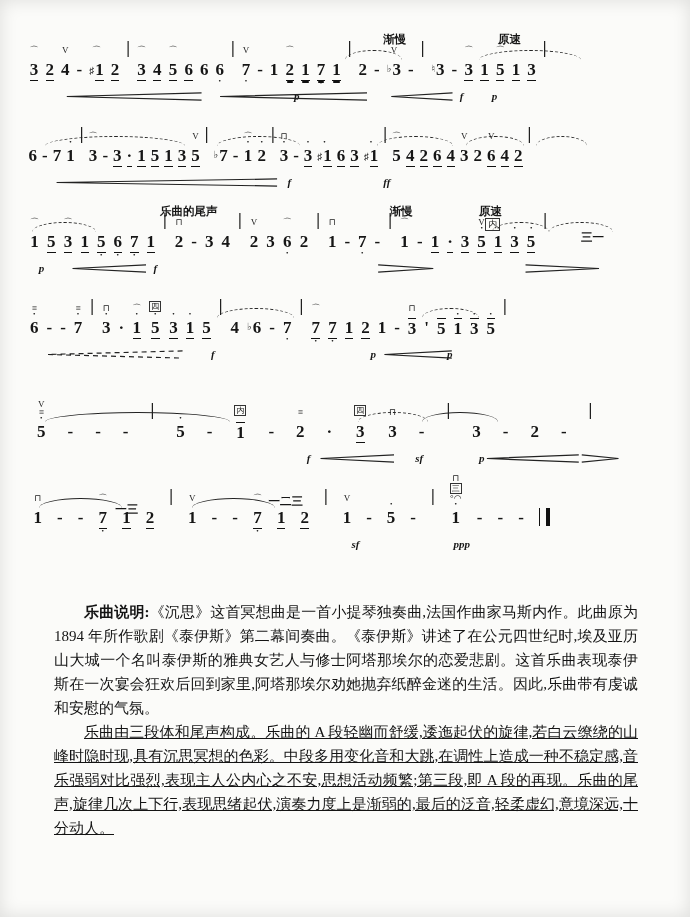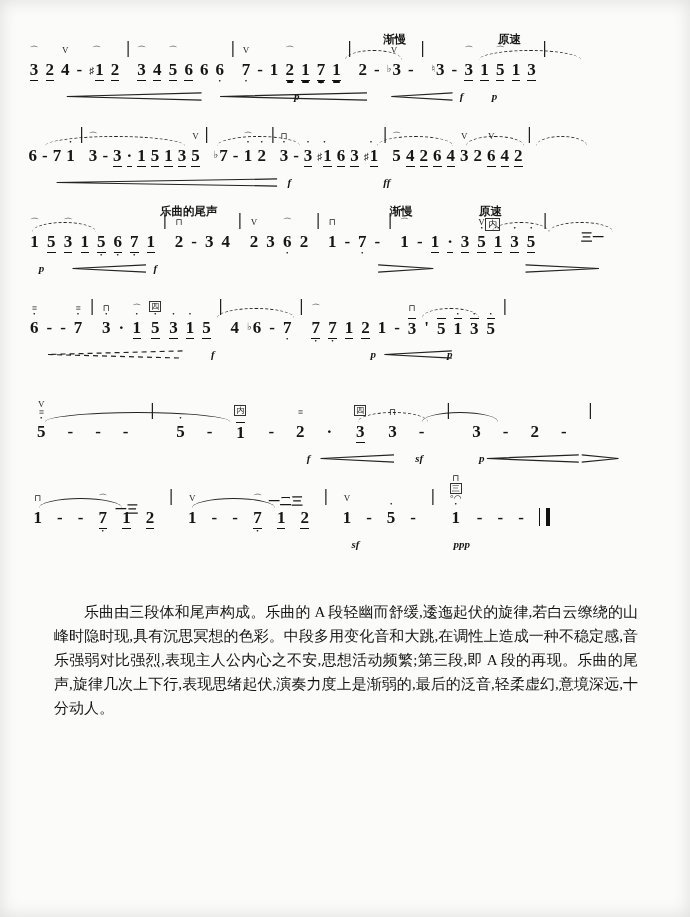--- a/index.html
+++ b/index.html
@@ -39,21 +39,21 @@
   .arc{position:absolute;top:12px;height:9px;border-top:1.5px solid #222;border-radius:50%/100% 100% 0 0;}
   .arc.dashed{border-top-style:dashed;border-top-width:1.3px;}
   .ann{position:absolute;top:-6px;font-size:11.5px;font-weight:bold;font-family:Liberation Serif, serif;white-space:nowrap;}
   .ann.boxed{border:1px solid #333;font-size:9px;font-weight:normal;padding:0 2px;line-height:11px;}
   .dyn{position:absolute;top:52px;font-style:italic;font-weight:bold;font-size:11px;font-family:"Liberation Serif",serif;}
   .hp{position:absolute;top:54px;height:9px;}
   .hp svg{display:block;width:100%;height:100%;}
   .text{padding:28px 52px 0 54px;}
   .text p{margin:0;font-size:15px;line-height:24px;text-align:justify;text-indent:2em;
     font-family:"Liberation Serif",serif;color:#141414;}
-  .text p+p{margin-top:0;}
+  .text p+p{margin-top:0;text-decoration:underline;}
   .text b{font-weight:bold;}
 </style>
 </head>
 <body>
 
 <div class="page">
   <div class="music">
     <div class="mline l1">
         <div class="arc dashed" style="left: 50%; width: 9%;"></div>
         <div class="arc dashed" style="left: 71%; width: 16%;"></div>
@@ -1553,15 +1553,16 @@
             <span class="dots"></span>
           </span>
           <span class="bar final"></span>
         </div>
         <div class="dyn" style="left: 51%;">sf</div>
         <div class="dyn" style="left: 67%; font-style: italic;">ppp</div>
       </div>
   </div>
 
   <div class="text">
+    <p><b>乐曲说明:</b><span>《沉思》这首冥想曲是一首小提琴独奏曲,法国作曲家马斯内作。此曲原为 1894 年所作歌剧《泰伊斯》第二幕间奏曲。《泰伊斯》讲述了在公元四世纪时,埃及亚历山大城一个名叫泰伊斯的雅典女艺人与修士阿塔那埃尔的恋爱悲剧。这首乐曲表现泰伊斯在一次宴会狂欢后回到家里,阿塔那埃尔劝她抛弃纸醉金迷的生活。因此,乐曲带有虔诚和安慰的气氛。</span></p>
     <p>乐曲由三段体和尾声构成。乐曲的 A 段轻幽而舒缓,逶迤起伏的旋律,若白云缭绕的山峰时隐时现,具有沉思冥想的色彩。中段多用变化音和大跳,在调性上造成一种不稳定感,音乐强弱对比强烈,表现主人公内心之不安,思想活动频繁;第三段,即 A 段的再现。乐曲的尾声,旋律几次上下行,表现思绪起伏,演奏力度上是渐弱的,最后的泛音,轻柔虚幻,意境深远,十分动人。</p>
   </div>
 </div>
 
 </body></html>

